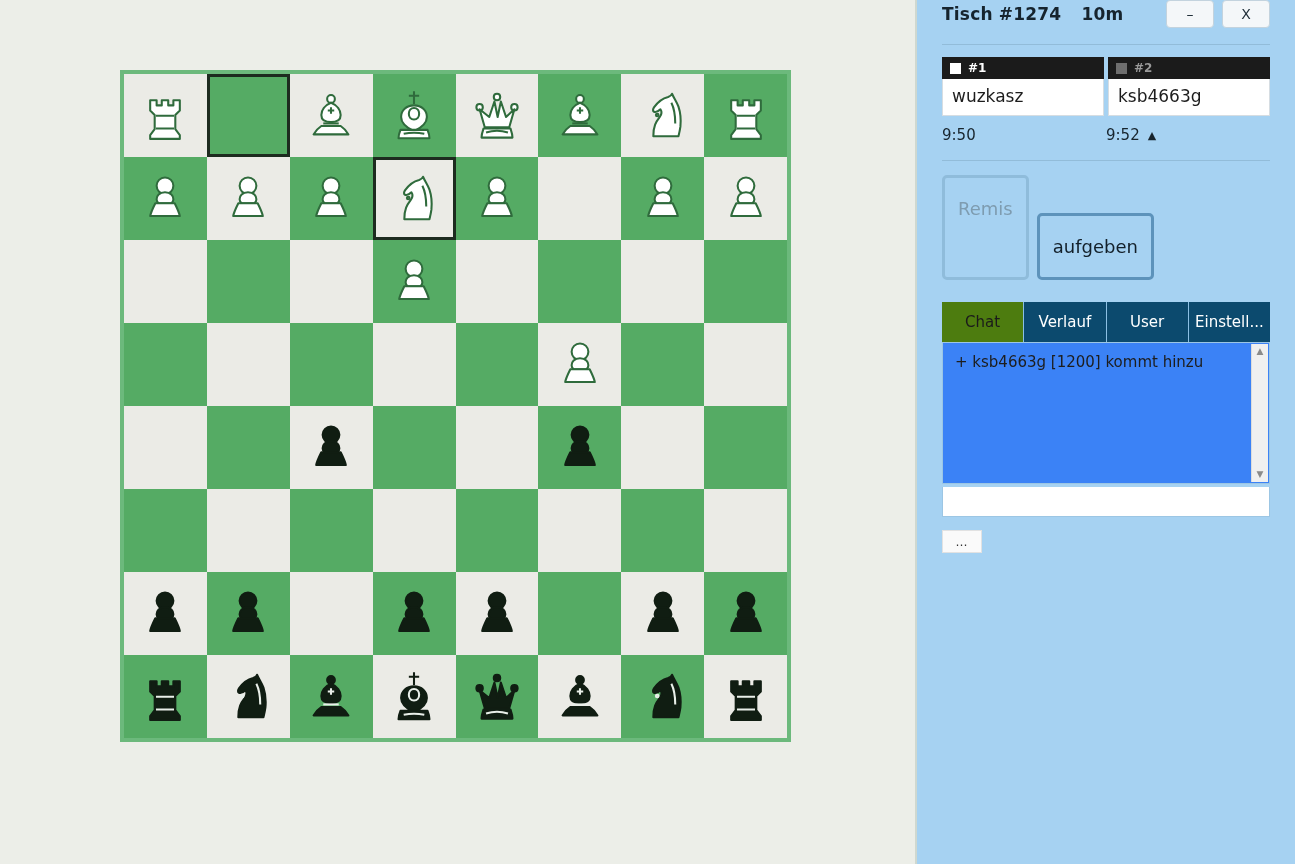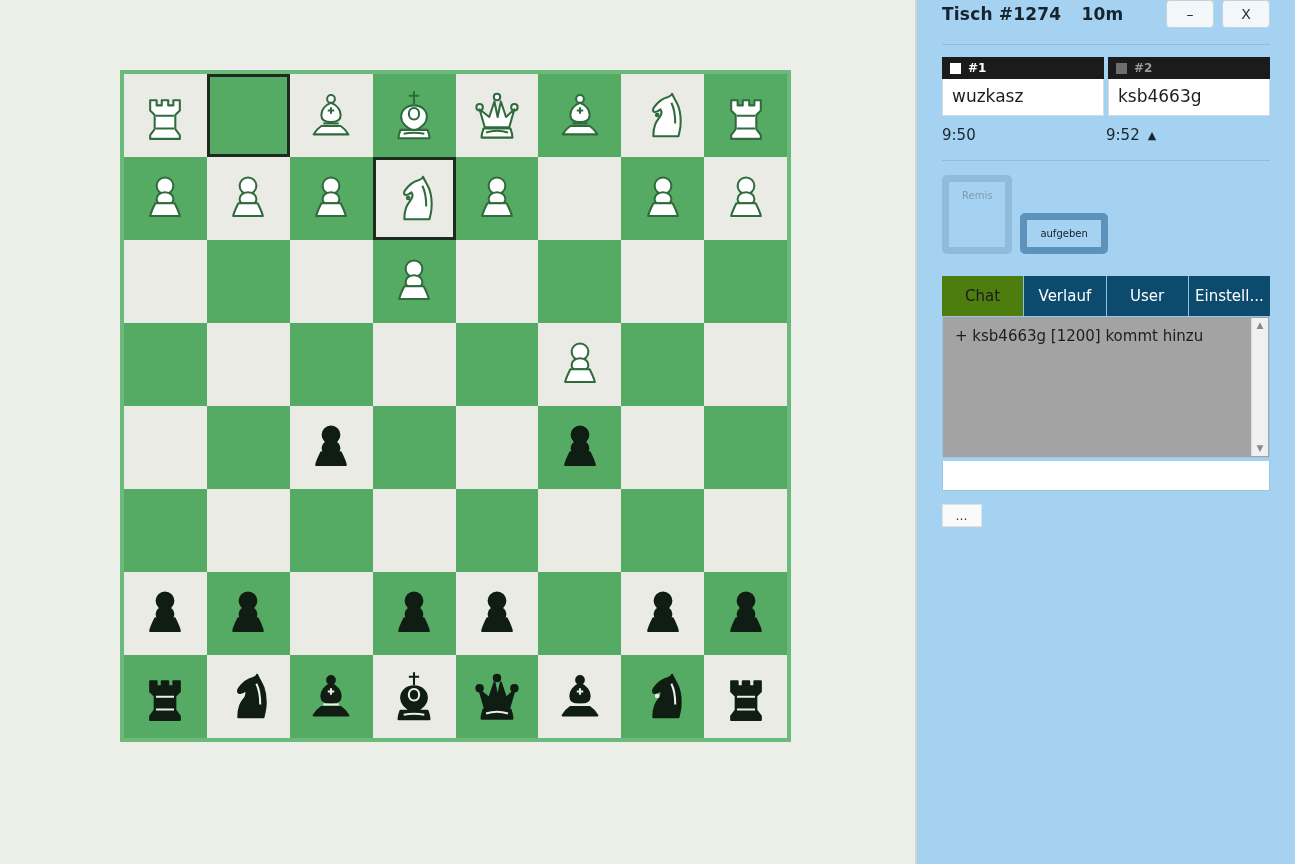--- a/index.html
+++ b/index.html
@@ -107,24 +107,24 @@
     flex: 1 1 0;
     font-size: 15px; color: #17242d;
     display: flex; align-items: center; gap: 8px; text-align: right;
   }
   .turn-tri { font-size: 11px; color: #17242d; }
 
   
   #actions { display: flex; gap: 8px; margin-top: 14px; }
   .abtn {
     background: #a6d2f2;
-    border: 7px solid #d946ef;
+    border: 3px solid #d946ef;
     border-radius: 5px;
-    padding: 8px 13px;
-    font-size: 10px;
+    padding: 20px 13px;
+    font-size: 18px;
     color: #17242d;
     cursor: pointer;
     font-family: "DejaVu Sans", sans-serif;
   }
   .abtn.disabled { color: #7e9cb0; border-color: #8fbcdb; cursor: default; }
   .abtn.strong { border-color: #5d93bb; color: #13202a; margin-top: 38px; }
 
   
   #tabs { display: flex; margin-top: 22px; }
   .tab {
@@ -138,21 +138,21 @@
     border-right: 1px solid #8cc0e4;
     overflow: hidden; white-space: nowrap;
   }
   .tab:last-child { border-right: none; text-align: center; }
   .tab.active { background: #4d7c0f; color: #1b1b1b; }
 
   
   #chat-log {
     position: relative;
     height: 142px;
-    background: #a3a3a3;
+    background: #3b82f6;
     border: 1px solid #9cc6e4;
     padding: 9px 12px;
     overflow: hidden;
   }
   .chat-msg { font-size: 15px; color: #1d1d1d; line-height: 1.4; }
   #chat-scroll {
     position: absolute; right: 1px; top: 1px; bottom: 1px;
     width: 17px; background: #f0f0f0;
     border-left: 1px solid #dcdcdc;
     display: flex; flex-direction: column; justify-content: space-between;

